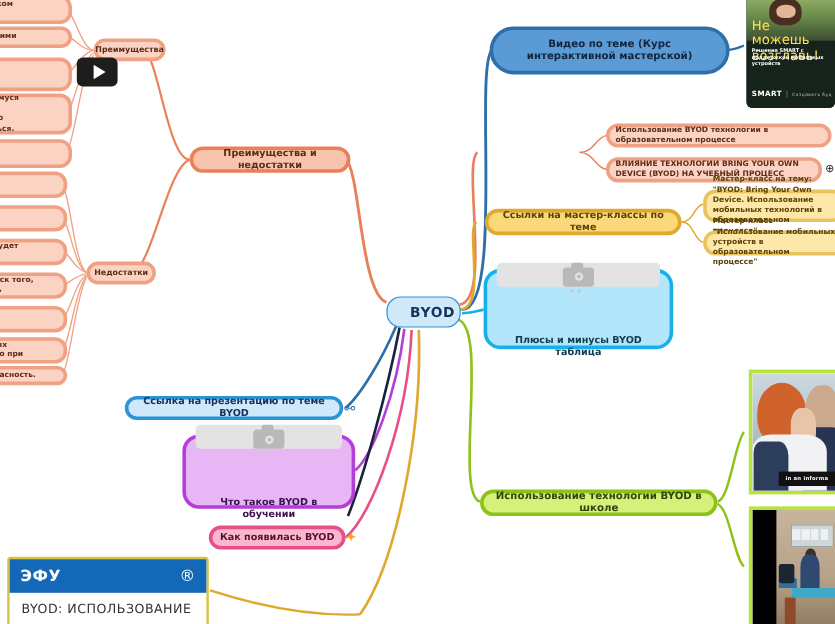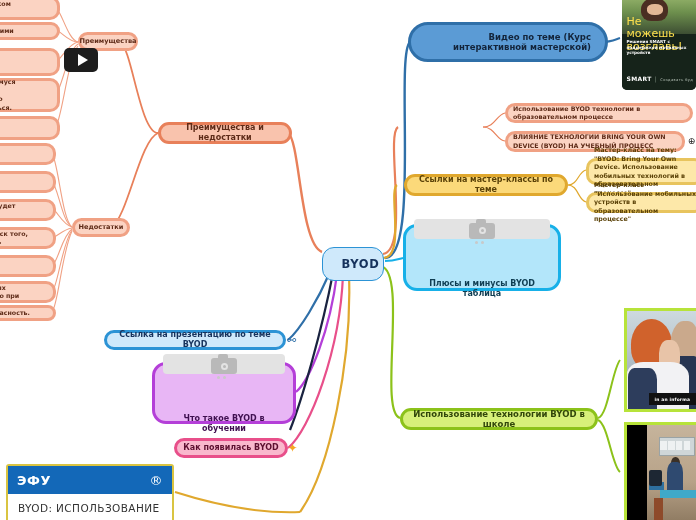--- a/index.html
+++ b/index.html
@@ -203,25 +203,25 @@
     <path d="M72,230 C62,244 58,286 52,292" stroke="#f0a184" stroke-width="1.1" fill="none"></path>
     <path d="M72,231 C62,252 58,306 52,312" stroke="#f0a184" stroke-width="1.1" fill="none"></path>
 
     <path d="M600,42 C612,42 614,40 620,38" stroke="#2f6fa8" stroke-width="2" fill="none"></path>
     <path d="M598,418 C608,416 612,370 620,360" stroke="#8cc21a" stroke-width="2" fill="none"></path>
     <path d="M598,420 C608,424 612,466 620,472" stroke="#8cc21a" stroke-width="2" fill="none"></path>
 
     <path d="M300,512 C250,514 200,500 175,492" stroke="#e0a82e" stroke-width="2" fill="none"></path>
   </svg>
 
-  <div class="node n-central" style="left:322px; top:247px; width:62px; height:34px;padding-left:15px;">
+  <div class="node n-central" style="left:322px; top:247px; width:62px; height:26px;padding-left:15px;">
     <span>BYOD</span>
   </div>
 
-  <div class="node pill c-blue" style="left:408px; top:22px; width:200px; height:40px; font-size:8.5px; padding:0 14px; text-align:right; justify-content:flex-start;">
+  <div class="node pill c-blue" style="left:408px; top:22px; width:200px; height:40px; font-size:8.5px; padding:0 14px; text-align:center; justify-content:flex-start;">
     <span>Видео по теме (Курс интерактивной мастерской)</span>
   </div>
 
   <div class="node rounded c-salmon2 leaf-text" style="left:505px; top:103px; width:188px; height:20px;">
     <span>Использование BYOD технологии в образовательном процессе</span>
   </div>
   <div class="node rounded c-salmon2 leaf-text" style="left:505px; top:131px; width:180px; height:21px;">
     <span>ВЛИЯНИЕ ТЕХНОЛОГИИ BRING YOUR OWN DEVICE (BYOD) НА УЧЕБНЫЙ ПРОЦЕСС</span>
   </div>
   <div class="icon-badge globe" style="left:686px; top:136px;">⊕</div>

